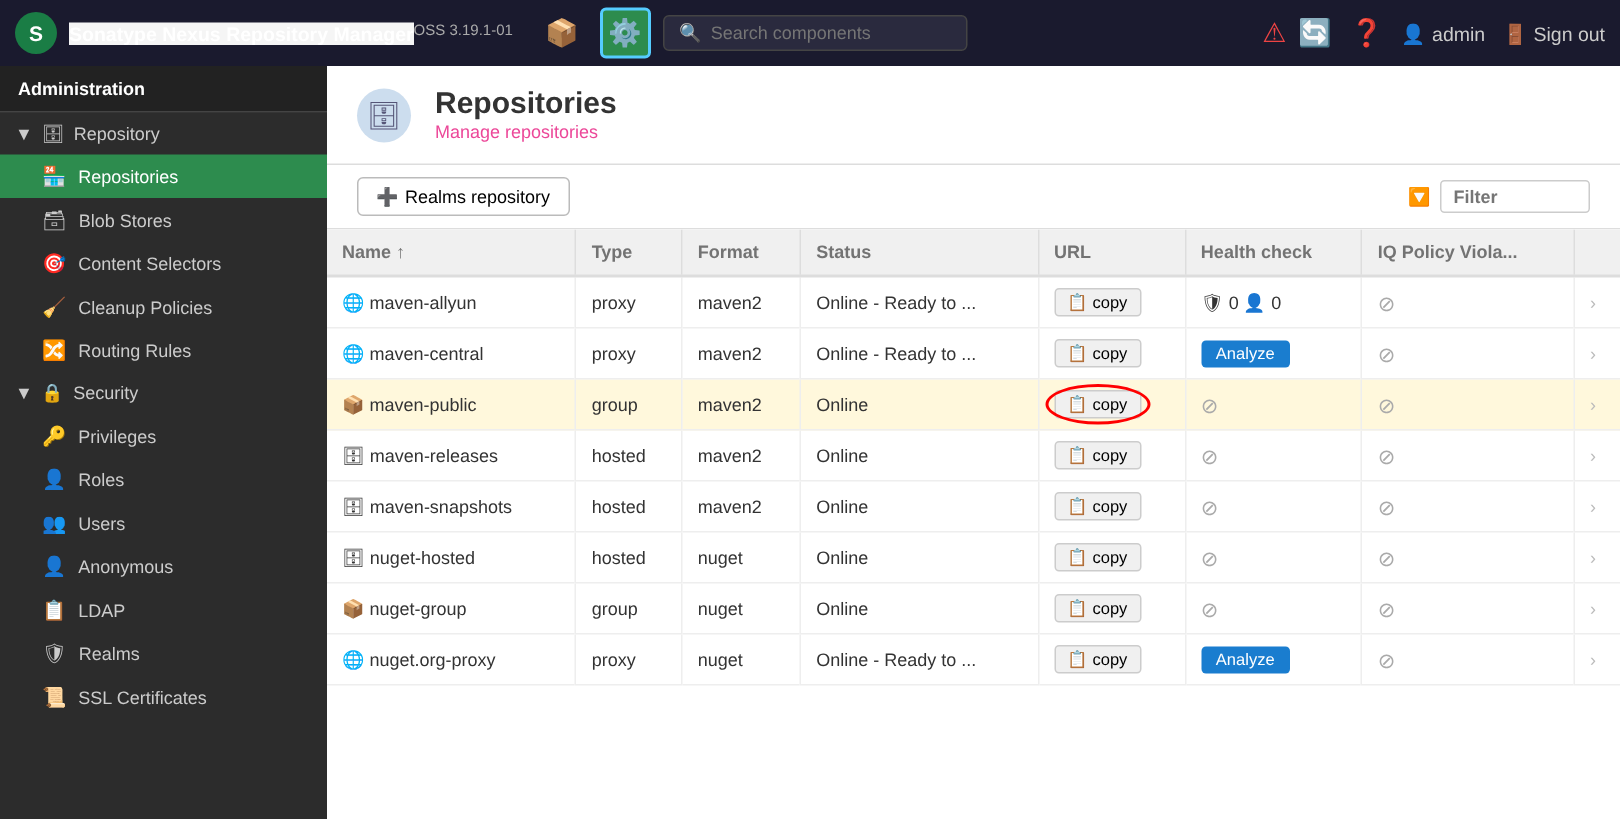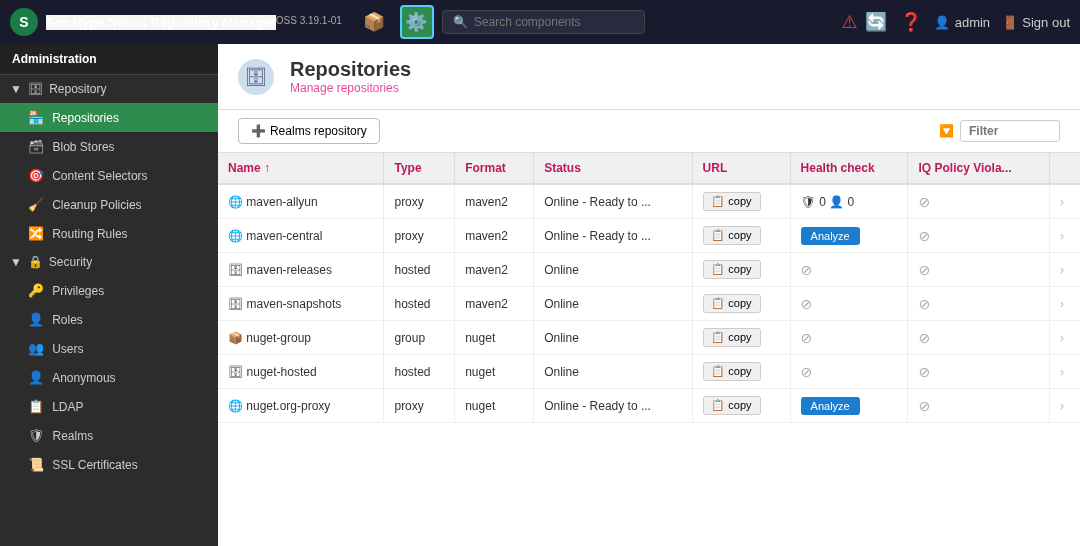--- a/index.html
+++ b/index.html
@@ -126,21 +126,21 @@
       border: 1px solid #ccc; border-radius: 3px;
       padding: 3px 8px; font-size: 12px; outline: none; width: 100px; font-weight: bold;
     }
 
     
     .table-container { flex: 1; overflow-y: auto; background: #fff; }
     table { width: 100%; border-collapse: collapse; }
     thead tr { background: #f0f0f0; border-bottom: 2px solid #ddd; }
     thead th {
       padding: 8px 10px;
-      text-align: left; font-size: 12px; color: #be185d; font-weight: bold;
+      text-align: left; font-size: 12px; color: #737373; font-weight: bold;
       border-right: 1px solid #ddd;
     }
     thead th:last-child { border-right: none; }
     tbody tr { border-bottom: 1px solid #eee; }
     tbody td {
       padding: 7px 10px; font-size: 12px; color: #333;
       border-right: 1px solid #eee; vertical-align: middle;
     }
     tbody td:last-child { border-right: none; }
     .copy-btn {
@@ -326,20 +326,30 @@
               <tr>
                 <td><span>🌐</span> maven-central</td>
                 <td>proxy</td>
                 <td>maven2</td>
                 <td>Online - Ready to ...</td>
                 <td><button class="copy-btn">📋 copy</button></td>
                 <td><button class="analyze-btn">Analyze</button></td>
                 <td><span class="circle-icon">⊘</span></td>
                 <td><span class="chevron-right">›</span></td>
               </tr>
+              <tr class="highlighted">
+                <td><span>📦</span> maven-public</td>
+                <td>group</td>
+                <td>maven2</td>
+                <td>Online</td>
+                <td><span class="copy-circle"><button class="copy-btn">📋 copy</button></span></td>
+                <td><span class="circle-icon">⊘</span></td>
+                <td><span class="circle-icon">⊘</span></td>
+                <td><span class="chevron-right">›</span></td>
+              </tr>
               <tr>
                 <td><span>🗄</span> maven-releases</td>
                 <td>hosted</td>
                 <td>maven2</td>
                 <td>Online</td>
                 <td><button class="copy-btn">📋 copy</button></td>
                 <td><span class="circle-icon">⊘</span></td>
                 <td><span class="circle-icon">⊘</span></td>
                 <td><span class="chevron-right">›</span></td>
               </tr>
@@ -347,40 +357,40 @@
                 <td><span>🗄</span> maven-snapshots</td>
                 <td>hosted</td>
                 <td>maven2</td>
                 <td>Online</td>
                 <td><button class="copy-btn">📋 copy</button></td>
                 <td><span class="circle-icon">⊘</span></td>
                 <td><span class="circle-icon">⊘</span></td>
                 <td><span class="chevron-right">›</span></td>
               </tr>
               <tr>
+                <td><span>🗄</span> nuget-hosted</td>
+                <td>hosted</td>
+                <td>nuget</td>
+                <td>Online</td>
+                <td><button class="copy-btn">📋 copy</button></td>
+                <td><span class="circle-icon">⊘</span></td>
+                <td><span class="circle-icon">⊘</span></td>
+                <td><span class="chevron-right">›</span></td>
+              </tr>
+              <tr>
                 <td><span>📦</span> nuget-group</td>
                 <td>group</td>
                 <td>nuget</td>
                 <td>Online</td>
                 <td><button class="copy-btn">📋 copy</button></td>
                 <td><span class="circle-icon">⊘</span></td>
                 <td><span class="circle-icon">⊘</span></td>
                 <td><span class="chevron-right">›</span></td>
               </tr>
               <tr>
-                <td><span>🗄</span> nuget-hosted</td>
-                <td>hosted</td>
-                <td>nuget</td>
-                <td>Online</td>
-                <td><button class="copy-btn">📋 copy</button></td>
-                <td><span class="circle-icon">⊘</span></td>
-                <td><span class="circle-icon">⊘</span></td>
-                <td><span class="chevron-right">›</span></td>
-              </tr>
-              <tr>
                 <td><span>🌐</span> nuget.org-proxy</td>
                 <td>proxy</td>
                 <td>nuget</td>
                 <td>Online - Ready to ...</td>
                 <td><button class="copy-btn">📋 copy</button></td>
                 <td><button class="analyze-btn">Analyze</button></td>
                 <td><span class="circle-icon">⊘</span></td>
                 <td><span class="chevron-right">›</span></td>
               </tr>
             </tbody>

